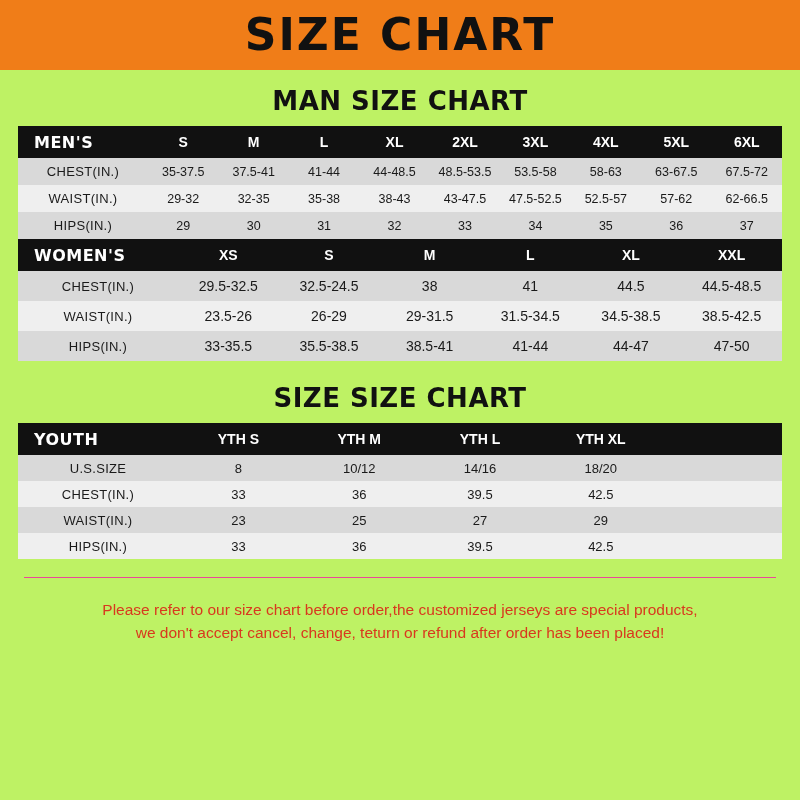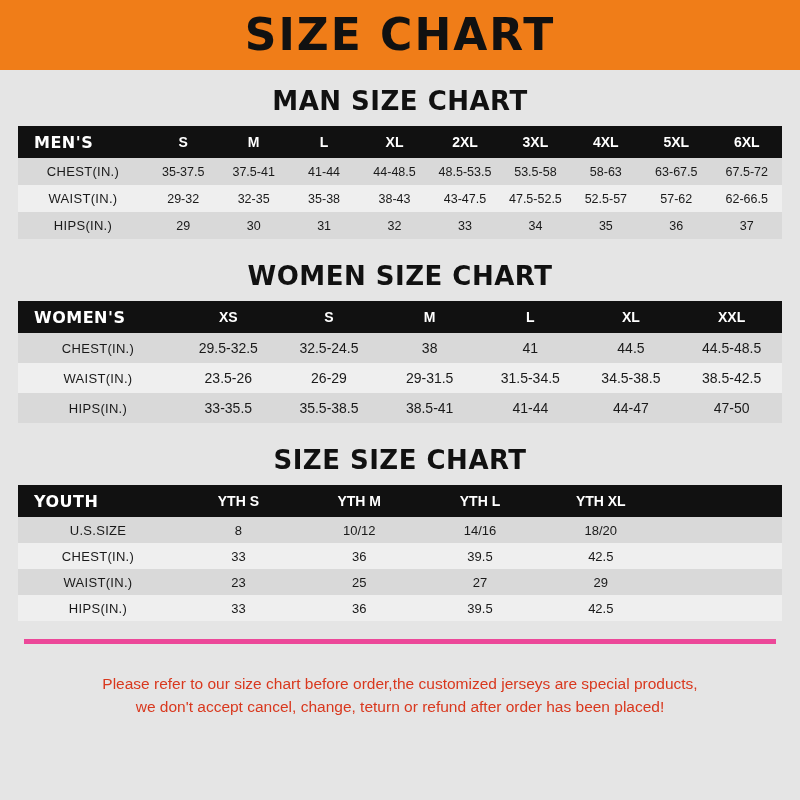--- a/index.html
+++ b/index.html
@@ -11,21 +11,21 @@
     width: 800px;
     height: 800px;
     background: #ffffff;
     font-family: "Liberation Sans", sans-serif;
     overflow: hidden;
   }
   .page {
     width: 800px;
     height: 800px;
     position: relative;
-    background: #e5e5e5;
+    background: #bef264;
     display: flex;
     flex-direction: column;
   }
   
   .header {
     background: #f07d18;
     height: 70px;
     display: flex;
     align-items: center;
     justify-content: center;
@@ -109,23 +109,23 @@
   .tbl-men tbody td { font-size: 12.5px; }
   .tbl-women tbody td { font-size: 14px; }
   .tbl-youth tbody td { font-size: 13px; }
 
   .tbl-men tbody tr { height: 27px; }
   .tbl-women tbody tr { height: 30px; }
   .tbl-youth tbody tr { height: 20px; }
 
   
   .note {
-    border-top: 5px solid #ec4899;
+    border-top: 1px solid #ec4899;
     margin: 18px 6px 0 6px;
-    padding-top: 28px;
+    padding-top: 20px;
     text-align: center;
     color: #d9381e;
     font-size: 15.5px;
     line-height: 1.5;
     font-family: "Liberation Sans", sans-serif;
   }
   .note div { white-space: nowrap; }
 </style>
 </head>
 <body>
@@ -187,21 +187,20 @@
           <td>32</td>
           <td>33</td>
           <td>34</td>
           <td>35</td>
           <td>36</td>
           <td>37</td>
         </tr>
       </tbody>
     </table>
 
-    <div class="section-title t2">WOMEN SIZE CHART</div>
     <table class="size-table tbl-women">
       <thead>
         <tr>
           <th class="rowlabel" style="width:160px">WOMEN'S</th>
           <th>XS</th>
           <th>S</th>
           <th>M</th>
           <th>L</th>
           <th>XL</th>
           <th>XXL</th>

